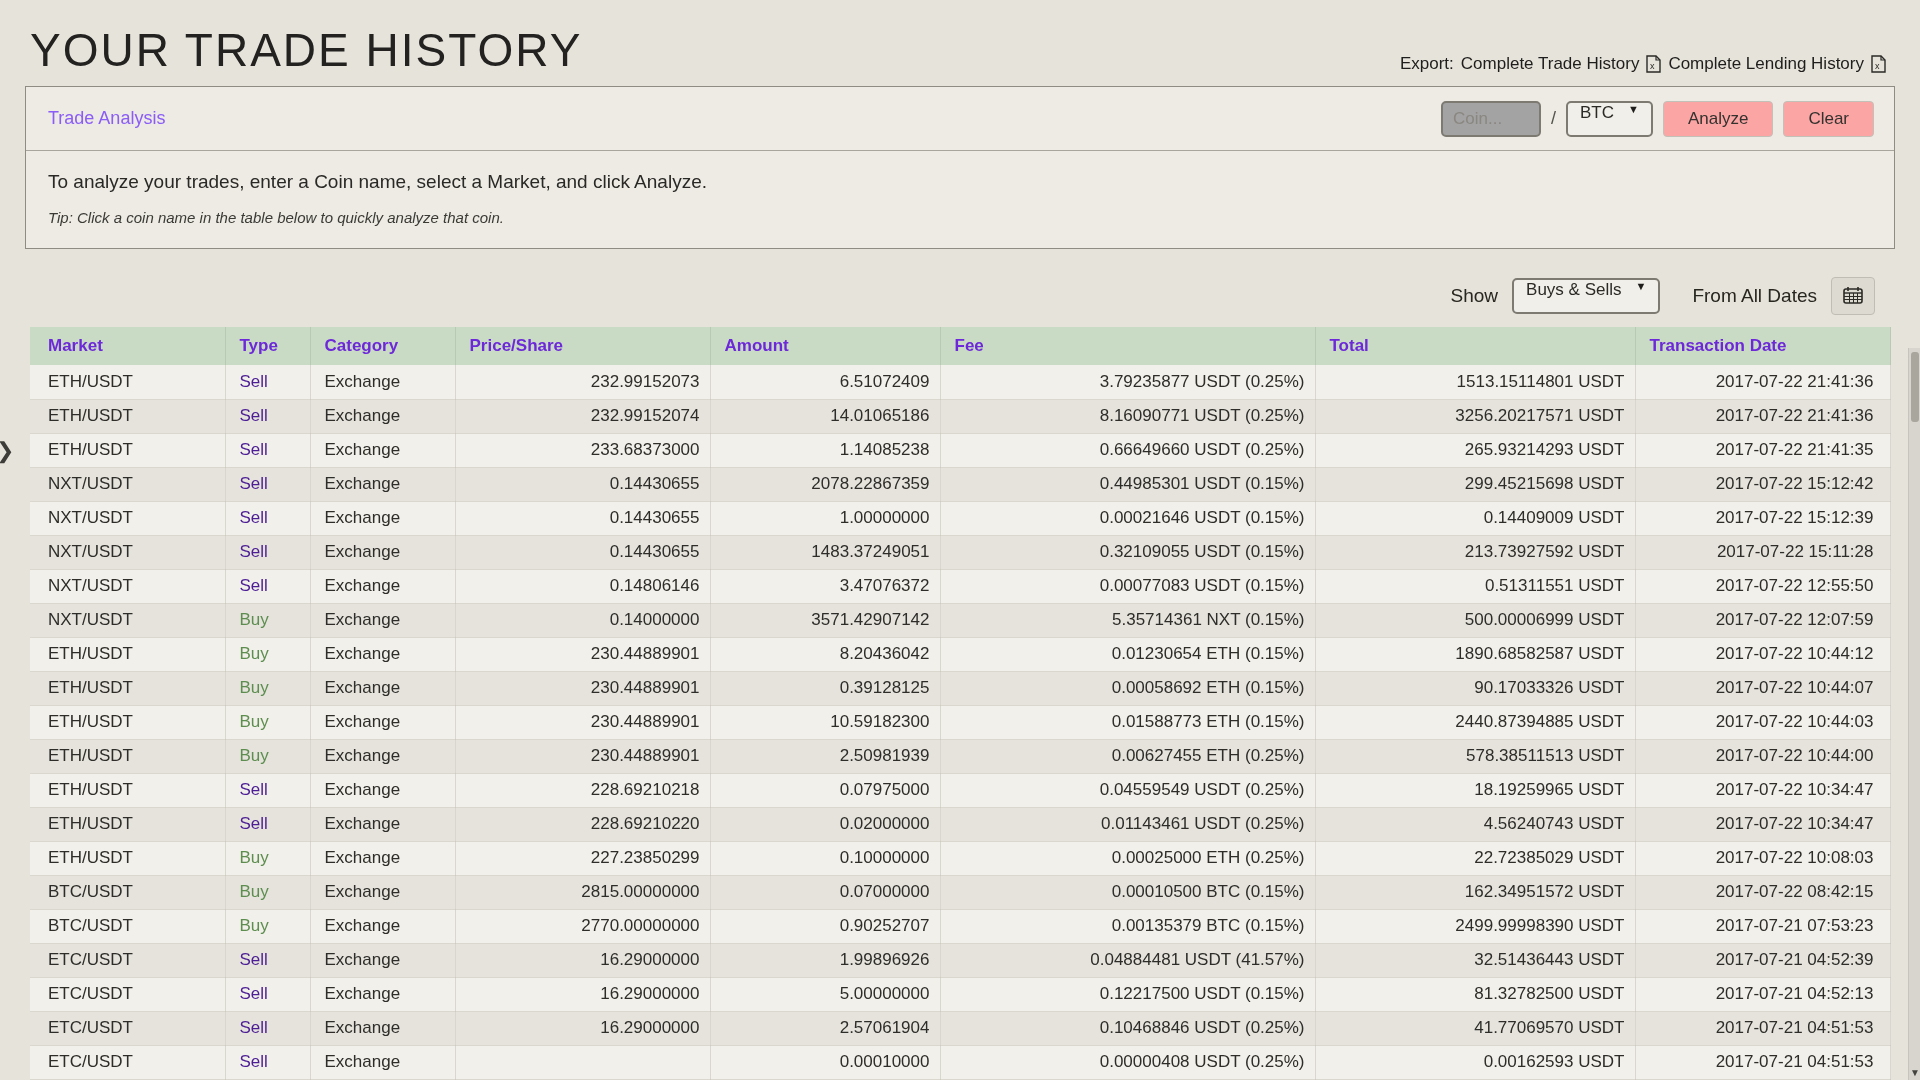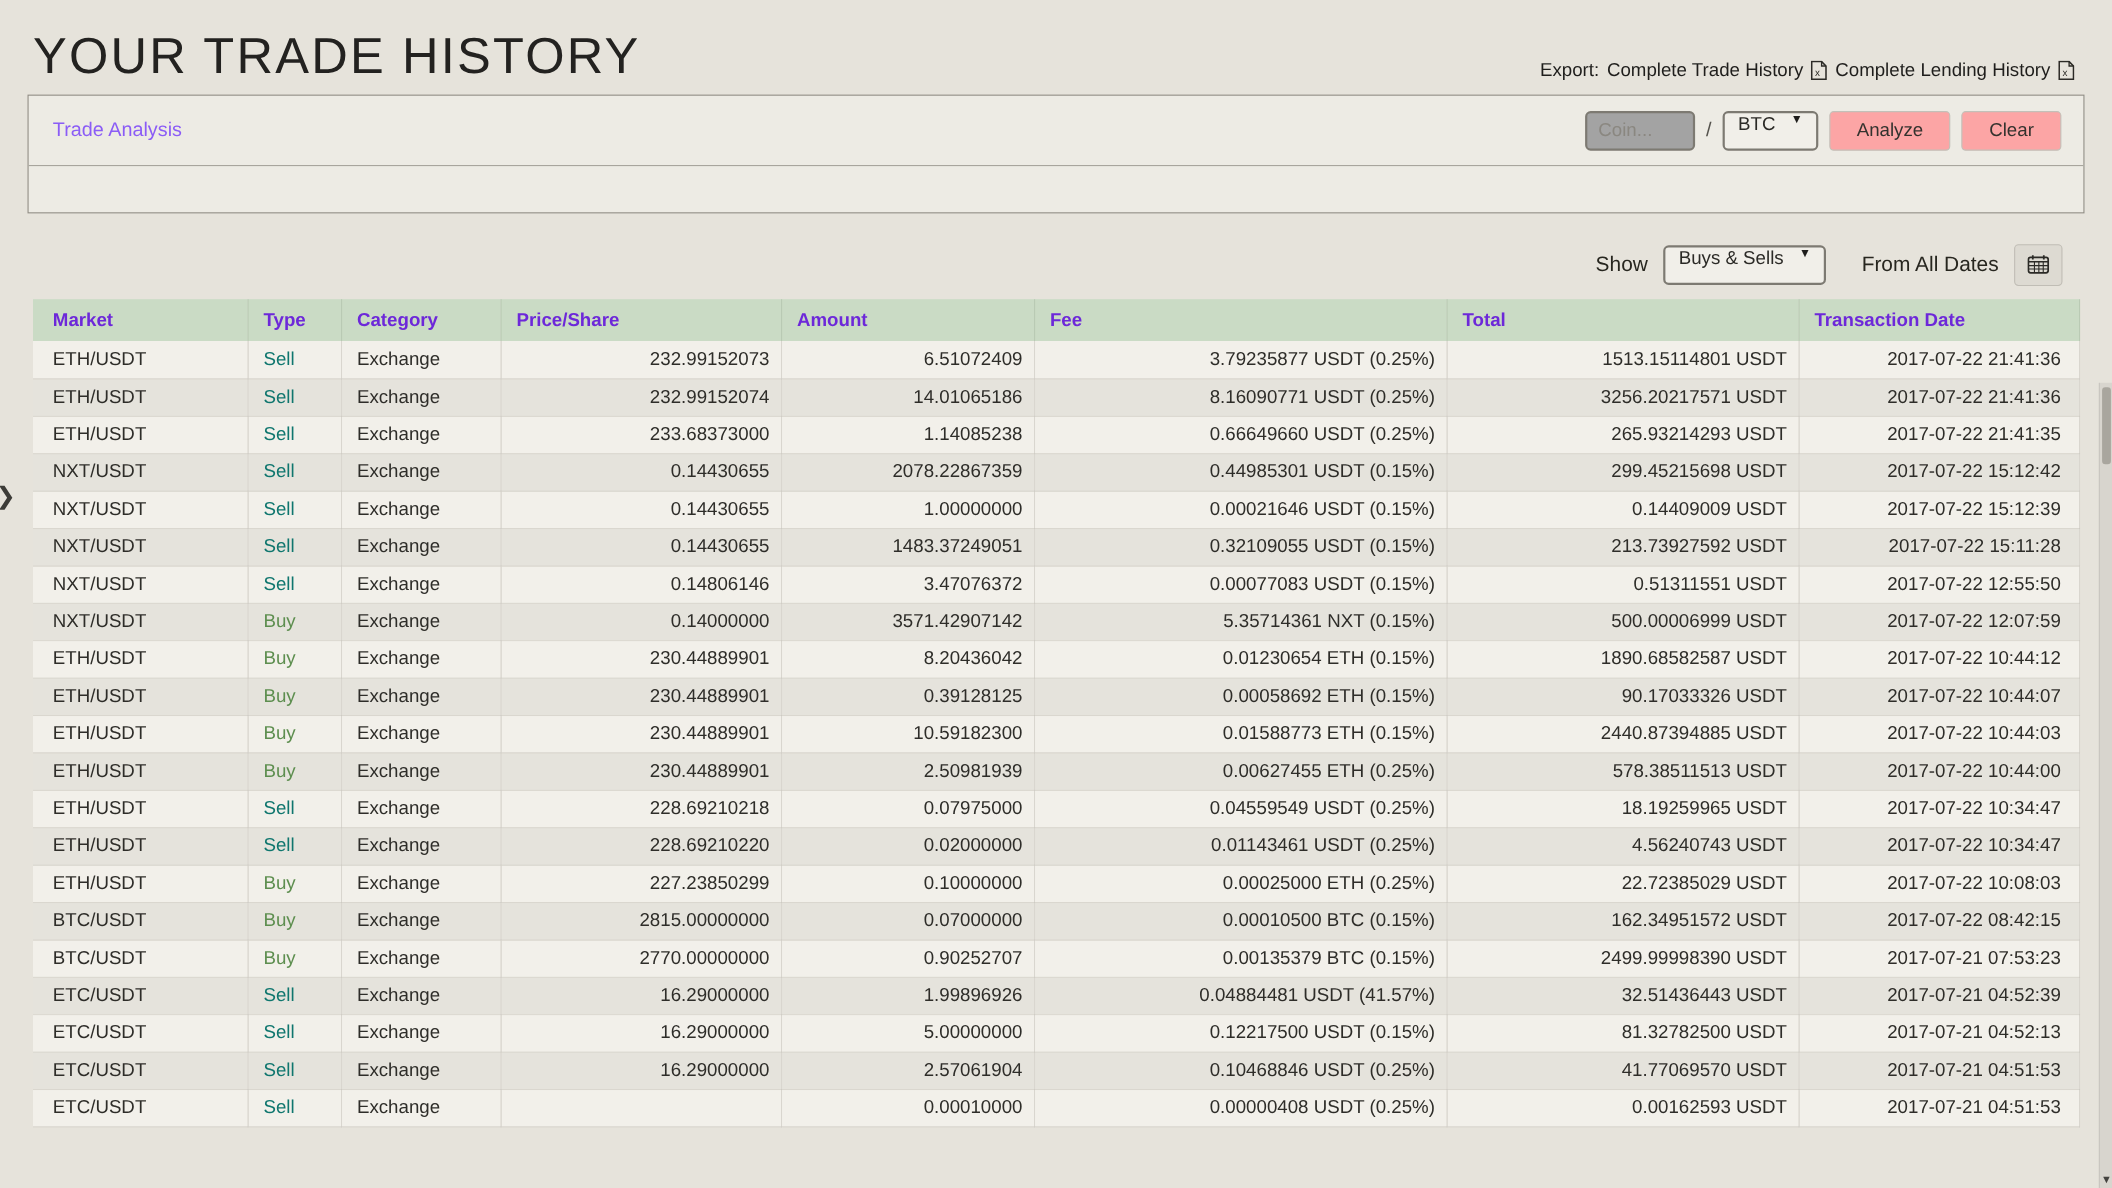--- a/index.html
+++ b/index.html
@@ -38,21 +38,21 @@
   table { width:1860px; border-collapse:collapse; table-layout:fixed; }
   thead th { background:#cadbc5; font-size:17px; font-weight:bold; text-align:left; height:38px; padding:0 8px 0 14px; border-right:1px solid #b9cab4; color:#6d28d9; }
   thead th:first-child { padding-left:18px; }
   tbody td { height:34px; font-size:17px; padding:0 8px 0 14px; border-right:1px solid rgba(0,0,0,0.055); border-bottom:1px solid rgba(0,0,0,0.05); color:#2e2d29; white-space:nowrap; overflow:hidden; }
   tbody td:first-child { padding-left:18px; }
   tbody tr:nth-child(odd)  { background:#f2f0ea; }
   tbody tr:nth-child(even) { background:#e5e3dc; }
   td.num { text-align:right; padding-right:10px; }
   td.date { text-align:right; padding-right:16px; }
   td.market { cursor:pointer; }
-  td.type.sell { color:#0f766e;margin-left:24px; }
+  td.type.sell { color:#4c1d95;margin-left:24px; }
   td.type.buy  { color:#5d8e4f; }
   col.c0{width:195px} col.c1{width:85px} col.c2{width:145px} col.c3{width:255px}
   col.c4{width:230px} col.c5{width:375px} col.c6{width:320px} col.c7{width:255px}
 
   
   .scrollbar { position:absolute; right:0; top:348px; width:12px; height:732px; background:rgba(0,0,0,0.06); border-left:1px solid rgba(0,0,0,0.08); }
   .scroll-thumb { position:absolute; top:4px; left:2px; width:8px; height:70px; background:#a9a69e; border-radius:3px; }
   .scroll-down { position:absolute; bottom:2px; left:0; width:12px; text-align:center; font-size:10px; color:#44433f; cursor:pointer; }
 
   .edge-arrow { position:absolute; left:-4px; top:438px; font-size:22px; color:#3d3c38; }
@@ -93,20 +93,22 @@
         <span class="slash">/</span>
         <div class="select">
           <span>BTC</span>
           <span class="caret">▼</span>
         </div>
         <button class="btn">Analyze</button>
         <button class="btn">Clear</button>
       </div>
     </div>
     <div class="panel-body">
+      <p class="instruction">To analyze your trades, enter a Coin name, select a Market, and click Analyze.</p>
+      <p class="tip">Tip: Click a coin name in the table below to quickly analyze that coin.</p>
     </div>
   </div>
 
   <div class="filter-row">
     <span>Show</span>
     <div class="select">
       <span>Buys &amp; Sells</span>
       <span class="caret">▼</span>
     </div>
     <span style="margin-left:18px">From All Dates</span>

